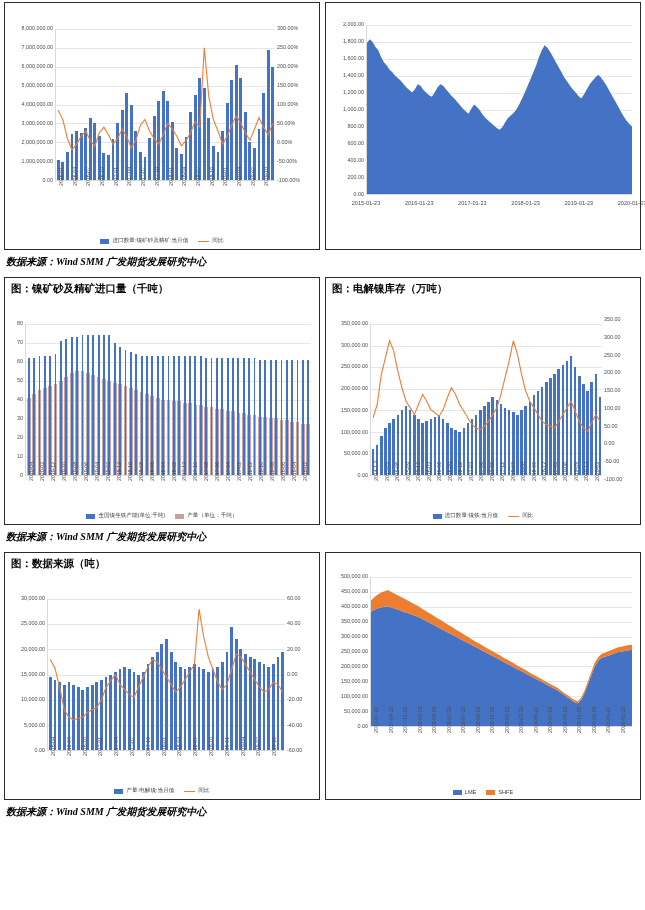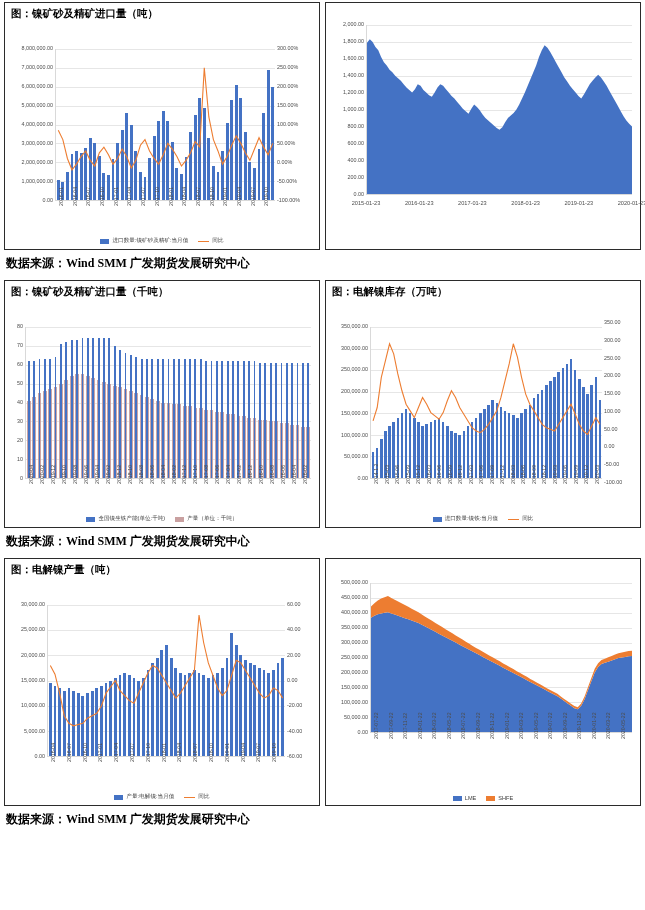--- a/index.html
+++ b/index.html
@@ -33,23 +33,24 @@
     font-family: "Liberation Serif", serif;
     font-size: 10.5px;
     font-weight: bold;
     padding: 4px 6px 2px 6px;
     white-space: nowrap;
     overflow: hidden;
   }
   .panel-body { flex:1 1 auto; position: relative; }
   .source {
     font-family: "Liberation Serif", serif;
-    font-size: 12px;
+    font-size: 10px;
     font-weight: bold;
     padding: 5px 0 6px 2px;
+    font-style: italic;
   }
 
   
   .chart { position:absolute; inset:0; }
   .plot {
     position:absolute;
     border-left: 1px solid #d9d9d9;
     border-bottom: 1px solid #d9d9d9;
     overflow: hidden;
   }
@@ -108,23 +109,20 @@
 </style>
 </head>
 <body>
 
 <div class="sheet">
 
   <div class="block">
     <div class="row">
 
       <div class="panel">
-        <div class="panel-title">
-          <span>图：</span><span>镍矿砂及精矿进口量（吨）</span>
-        </div>
         <div class="panel-body">
           <div class="chart">
             <div class="axis-y-left" style="left:2px; top:26px; width:46px; height:152px;">
               <span class="ylab" style="top:0%; right:0;">8,000,000.00</span>
               <span class="ylab" style="top:12.5%; right:0;">7,000,000.00</span>
               <span class="ylab" style="top:25%; right:0;">6,000,000.00</span>
               <span class="ylab" style="top:37.5%; right:0;">5,000,000.00</span>
               <span class="ylab" style="top:50%; right:0;">4,000,000.00</span>
               <span class="ylab" style="top:62.5%; right:0;">3,000,000.00</span>
               <span class="ylab" style="top:75%; right:0;">2,000,000.00</span>
@@ -600,21 +598,21 @@
 
     </div>
     <div class="source">数据来源：Wind SMM  广发期货发展研究中心</div>
   </div>
 
   <div class="block">
     <div class="row">
 
       <div class="panel">
         <div class="panel-title">
-          <span>图：</span><span>电解镍产量（吨）</span>
+          <span>图：</span><span>数据来源（吨）</span>
         </div>
         <div class="panel-body">
           <div class="chart">
             <div class="axis-y-left" style="left:2px; top:26px; width:38px; height:152px;">
               <span class="ylab" style="top:0%; right:0;">30,000.00</span>
               <span class="ylab" style="top:16.66%; right:0;">25,000.00</span>
               <span class="ylab" style="top:33.33%; right:0;">20,000.00</span>
               <span class="ylab" style="top:50%; right:0;">15,000.00</span>
               <span class="ylab" style="top:66.66%; right:0;">10,000.00</span>
               <span class="ylab" style="top:83.33%; right:0;">5,000.00</span>

